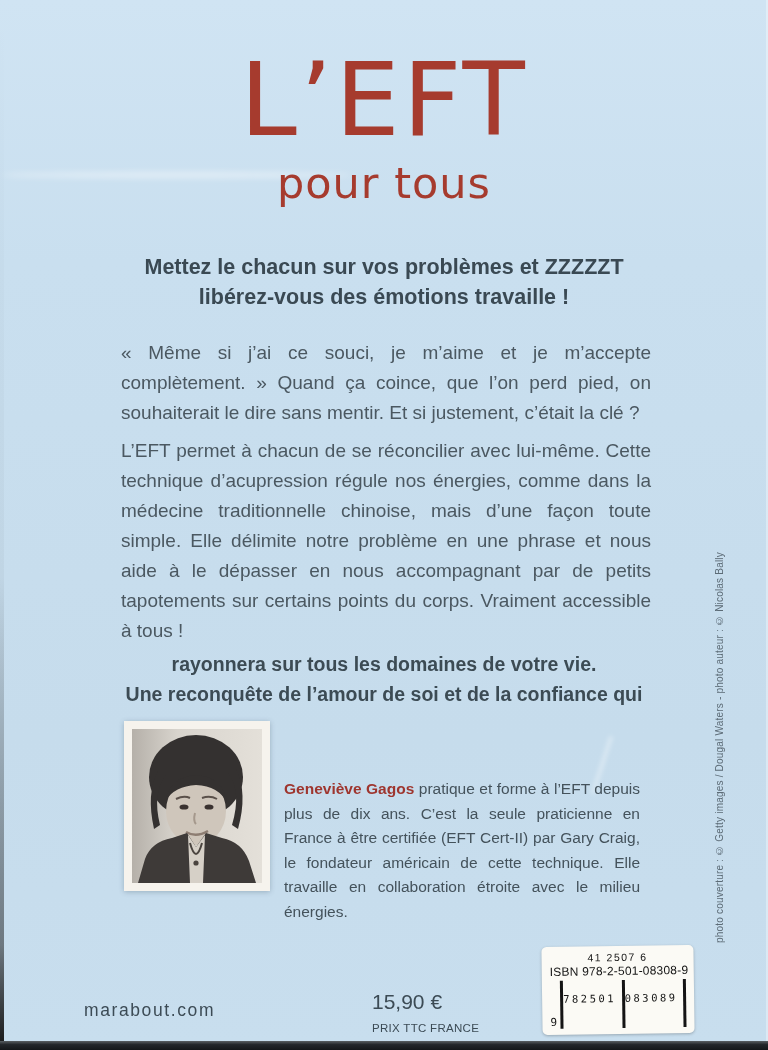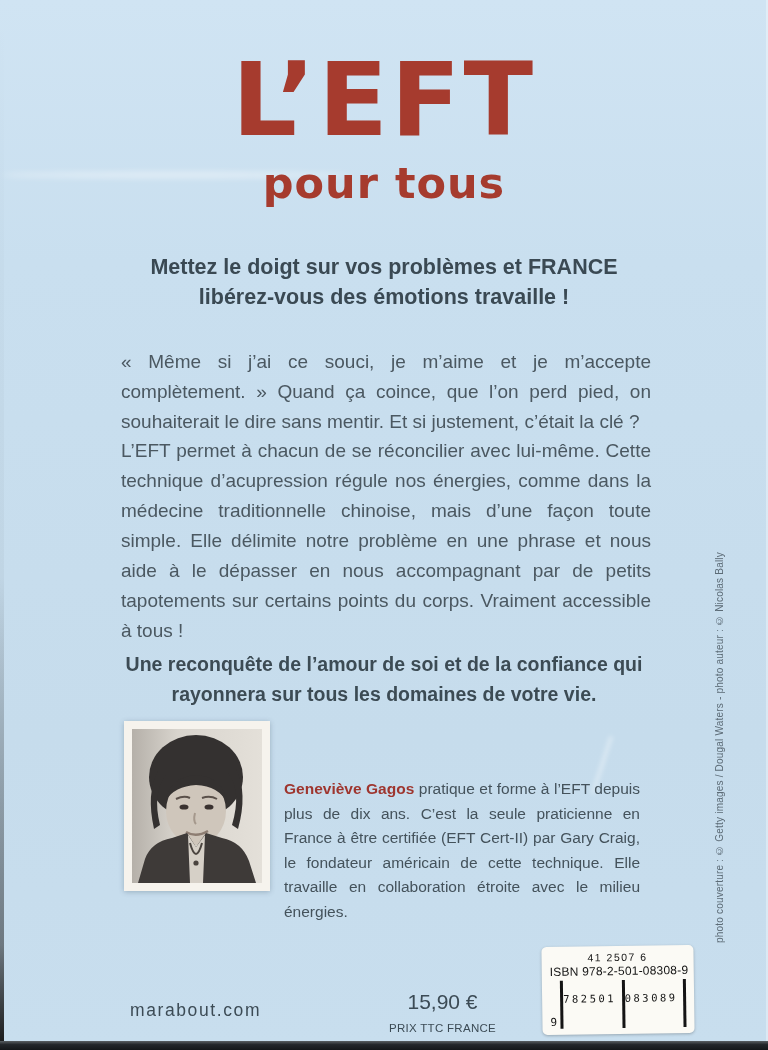--- a/index.html
+++ b/index.html
@@ -15,37 +15,37 @@
     background:rgba(255,255,255,0.35); filter:blur(2px); transform:rotate(18deg); }
   .edge-left { position:absolute; left:0; top:0; width:4px; height:100%;
     background:linear-gradient(180deg, rgba(20,20,20,0) 0%, rgba(20,20,20,0.04) 55%, rgba(20,20,20,0.5) 90%, #141414 100%); }
   .edge-bottom { position:absolute; left:0; bottom:0; width:100%; height:9px;
     background:linear-gradient(180deg,#5a5f63 0%, #23262a 40%, #15171a 100%); }
   .edge-right { position:absolute; right:0; top:0; width:2px; height:100%;
     background:rgba(255,255,255,0.35); }
 
   .title {
     position:absolute; top:40px; left:0; width:100%; text-align:center;
-    font-family:"DejaVu Sans", sans-serif; font-weight:700; font-size:102px;
+    font-family:"DejaVu Sans", sans-serif; font-weight:400; font-size:102px;
     letter-spacing:3px; color:#a63b2e;
   }
   .subtitle {
     position:absolute; top:158px; left:0; width:100%; text-align:center;
-    font-family:"DejaVu Sans", sans-serif; font-weight:700; font-size:43px;
+    font-family:"DejaVu Sans", sans-serif; font-weight:400; font-size:43px;
     letter-spacing:1px; color:#a63b2e;
   }
   .headline {
     position:absolute; top:252px; left:0; width:100%; text-align:center;
     font-size:21.5px; font-weight:700; color:#3a4953; line-height:30px;
   }
   .para {
     position:absolute; left:121px; width:530px; margin:0;
     font-size:19px; line-height:30px; color:#4b5861; text-align:justify;
   }
-  .para-1 { top:347px; }
+  .para-1 { top:338px; }
   .para-2 { top:436px; }
   .para-3 { top:564px; }
   .emphasis {
     position:absolute; top:649px; left:0; width:100%; text-align:center;
     font-size:19.5px; font-weight:700; color:#3c4b54; line-height:30px;
   }
   .photo-frame {
     position:absolute; left:124px; top:721px; width:130px; height:154px;
     background:#f6f3ed; padding:8px;
     box-shadow:0 1px 5px rgba(50,70,90,0.3);
@@ -57,23 +57,23 @@
   }
   .bio-name { color:#9e352e; font-weight:700; }
   .credits {
     position:absolute; left:714px; top:548px; width:22px; height:400px;
     writing-mode:vertical-rl; transform:rotate(180deg);
     font-size:10px; color:#5c6b76; letter-spacing:0.2px;
     text-align:center; white-space:nowrap;
   }
   .footer-site {
     position:absolute; left:84px; top:1000px;
-    font-size:17.5px; letter-spacing:1.6px; color:#3c4b55;margin-left:46px;
+    font-size:17.5px; letter-spacing:1.6px; color:#3c4b55;
   }
-  .price-box { position:absolute; left:356px; top:990px; width:173px; text-align:center; color:#3c4b55; }
+  .price-box { position:absolute; left:372px; top:990px; width:173px; text-align:left; color:#3c4b55; }
   .price { font-size:21px; }
   .price-note { font-size:11.5px; letter-spacing:0.3px; margin-top:8px; }
 
   .barcode-box {
     position:absolute; left:542px; top:946px; width:152px; height:88px;
     background:#fbfaf5; border-radius:5px; transform:rotate(-0.8deg);
     box-shadow:0 1px 3px rgba(0,0,0,0.25);
     padding:5px 8px 4px; box-sizing:border-box; color:#151515;
   }
   .bc-top { font-size:10.5px; text-align:center; letter-spacing:1.5px; }
@@ -100,30 +100,30 @@
 
 <div class="page">
 
   <div class="scratch"></div>
   <div class="scratch2"></div>
 
   <div class="title">L’EFT</div>
   <div class="subtitle">pour tous</div>
 
   <div class="headline">
-    <div>Mettez le doigt sur vos problèmes et FRANCE</div>
+    <div>Mettez le chacun sur vos problèmes et ZZZZZT</div>
     <div>libérez-vous des émotions travaille !</div>
   </div>
 
   <p class="para para-1">« Même si j’ai ce souci, je m’aime et je m’accepte complètement. » Quand ça coince, que l’on perd pied, on souhaiterait le dire sans mentir. Et si justement, c’était la clé ?</p>
   <p class="para para-2">L’EFT permet à chacun de se réconcilier avec lui-même. Cette technique d’acupression régule nos énergies, comme dans la médecine traditionnelle chinoise, mais d’une façon toute simple. Elle délimite notre problème en une phrase et nous aide à le dépasser en nous accompagnant par de petits tapotements sur certains points du corps. Vraiment accessible à tous !</p>
 
   <div class="emphasis">
+    <div>rayonnera sur tous les domaines de votre vie.</div>
     <div>Une reconquête de l’amour de soi et de la confiance qui</div>
-    <div>rayonnera sur tous les domaines de votre vie.</div>
   </div>
 
   <div class="photo-frame">
     <svg viewBox="0 0 130 154">
       <defs>
         <linearGradient id="pshade" x1="0" y1="0" x2="1" y2="0">
           <stop offset="0" stop-color="#b5b0a9"></stop>
           <stop offset="0.35" stop-color="#d8d4cd"></stop>
           <stop offset="1" stop-color="#e4e0d9"></stop>
         </linearGradient>

